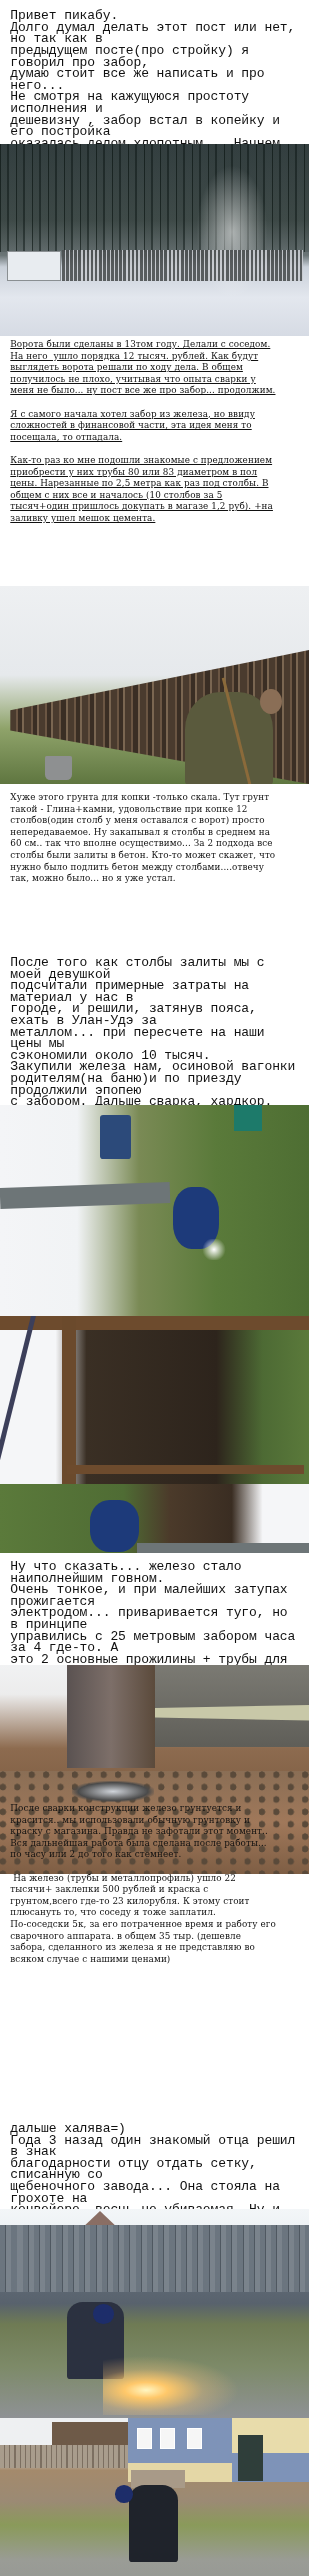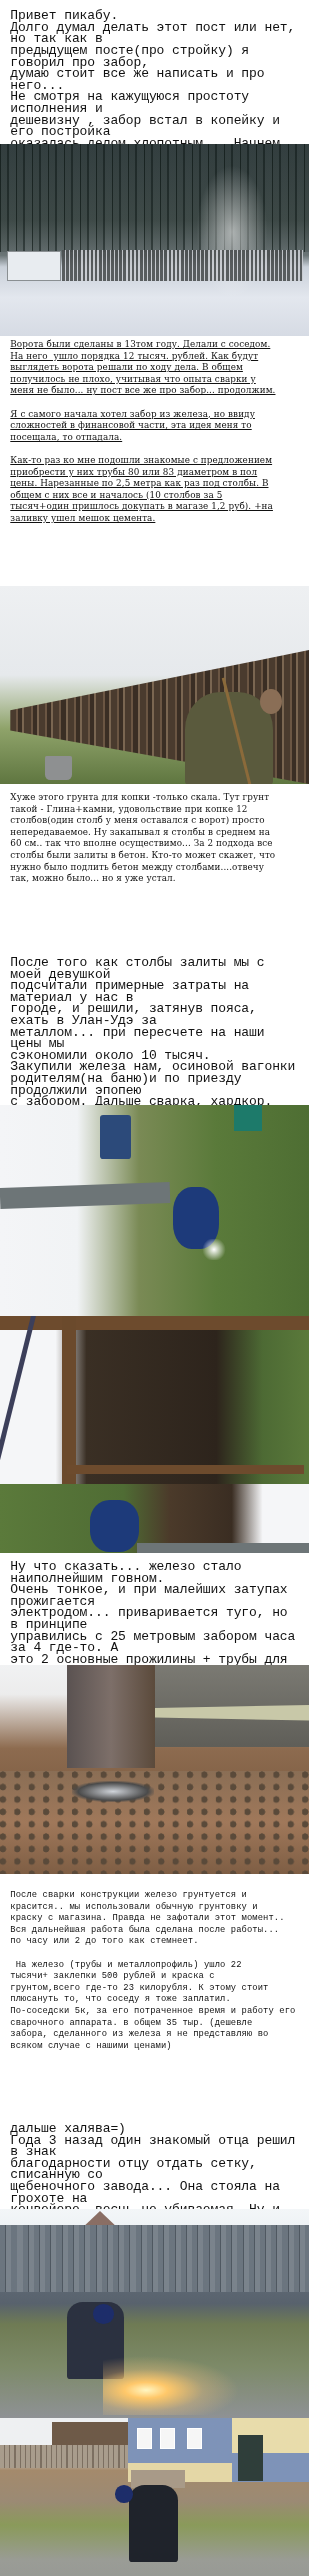--- a/index.html
+++ b/index.html
@@ -178,21 +178,21 @@
 
 <div class="abs photo p-close" style="top:1665px;height:209px;">
   <span class="lbl">Фото: сварной шов крупным планом</span>
   <div class="wood"></div>
   <div class="gap"></div>
   <div class="pipe"></div>
   <div class="post"></div>
   <div class="seam"></div>
 </div>
 
-<div class="abs text wide" style="top:1890px;font-family:Liberation Mono, monospace;">После сварки конструкции железо грунтуется и
+<div class="abs text wide" style="top:1803px;">После сварки конструкции железо грунтуется и
 красится.. мы использовали обычную грунтовку и
 краску с магазина. Правда не зафотали этот момент..
 Вся дальнейшая работа была сделана после работы...
 по часу или 2 до того как стемнеет.
 
  На железо (трубы и металлопрофиль) ушло 22
 тысячи+ заклепки 500 рублей и краска с
 грунтом,всего где-то 23 килорубля. К этому стоит
 плюсануть то, что соседу я тоже заплатил.
 По-соседски 5к, за его потраченное время и работу его

